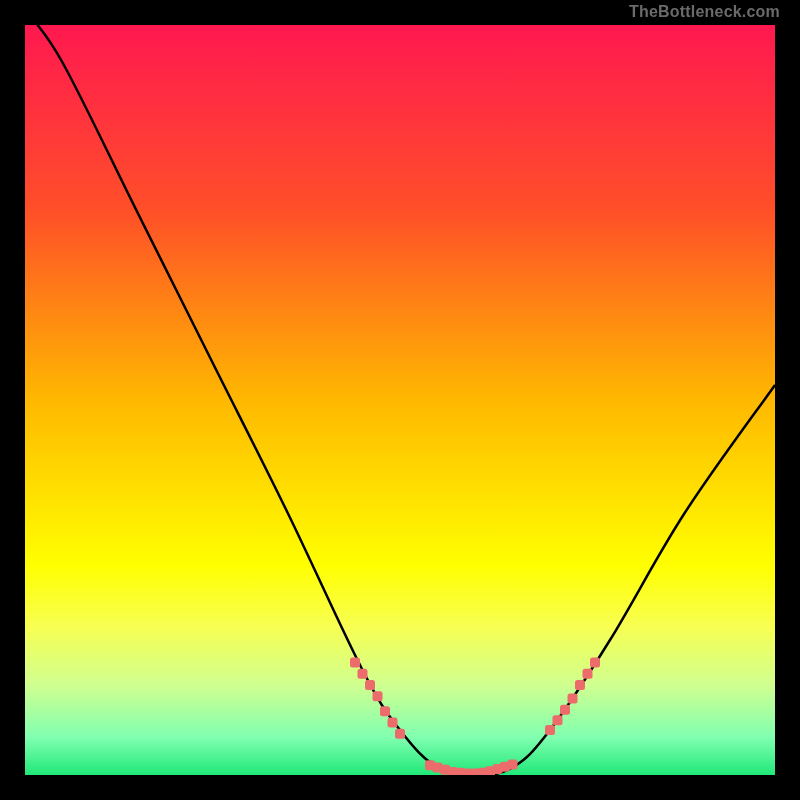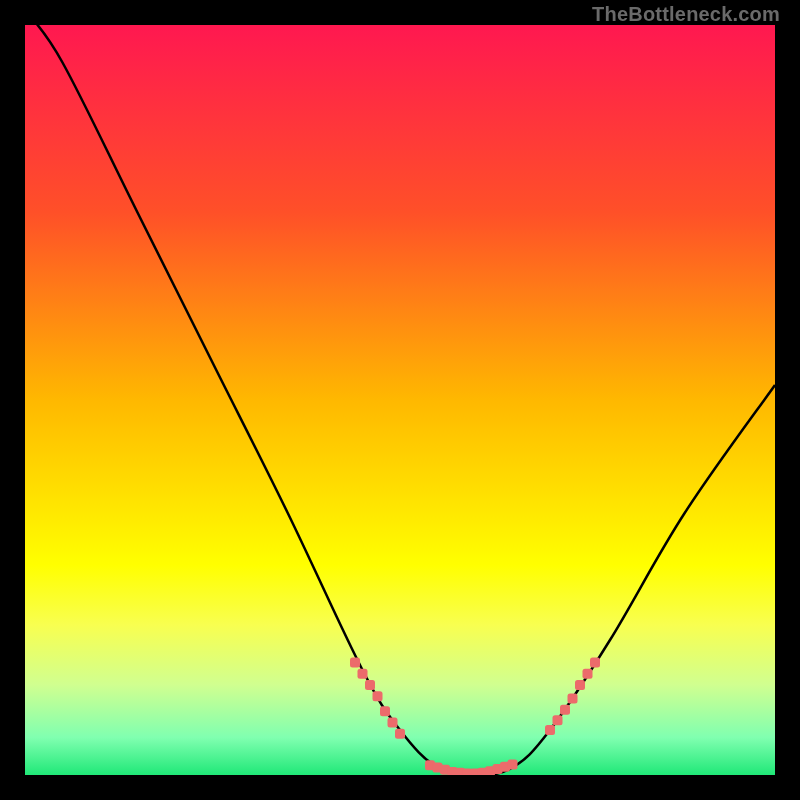--- a/index.html
+++ b/index.html
@@ -16,21 +16,21 @@
     top: 25px;
     left: 25px;
     width: 750px;
     height: 750px;
   }
   .watermark {
     position: absolute;
     top: 3px;
     right: 20px;
     font-family: Arial, sans-serif;
-    font-size: 20px;
+    font-size: 16px;
     font-weight: bold;
     color: #6a6a6a;
     letter-spacing: 0.2px;
   }
   svg {
     display: block;
   }
 </style>
 </head>
 <body>

